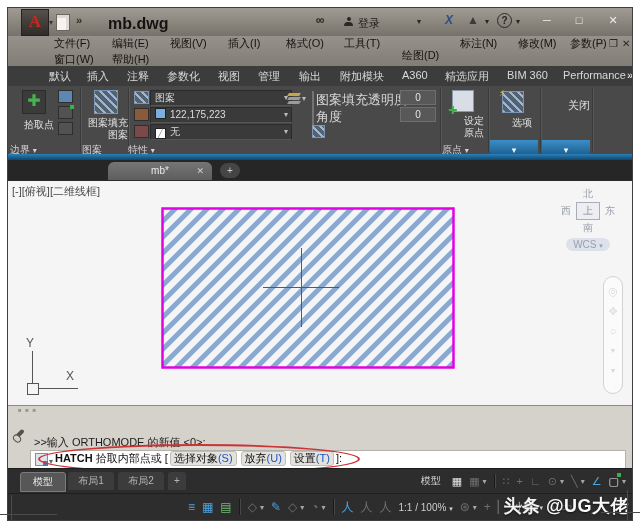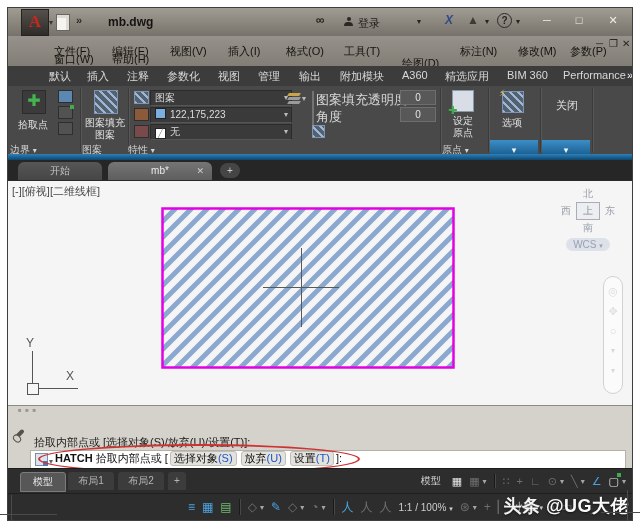--- a/index.html
+++ b/index.html
@@ -10,46 +10,46 @@
   
   .titlebar{position:absolute;left:0;top:0;width:100%;height:28px;
     background:linear-gradient(#a09b93,#8a857c 55%,#76716a);border-bottom:1px solid #5e5a54;}
   .logo{position:absolute;left:13px;top:1px;width:26px;height:25px;background:linear-gradient(#55504b,#2f2c29);
     border:1px solid #24211f;color:#c8271e;font-weight:bold;font-size:17px;text-align:center;line-height:24px;
     font-family:"Liberation Serif","DejaVu Serif",serif;}
   .logo-drop{position:absolute;left:41px;top:10px;font-size:8px;color:#3a3733;}
   .docicon{position:absolute;left:48px;top:6px;width:12px;height:15px;background:#f5f4f0;border:1px solid #6b665f;
     box-shadow:inset -3px 3px 0 #dddbd4;}
   .qa-more{position:absolute;left:68px;top:6px;color:#2e2b28;font-size:11px;font-weight:bold;}
-  .doctitle{position:absolute;left:100px;top:7px;color:#141311;font-size:12px;font-weight:bold;}
+  .doctitle{position:absolute;left:100px;top:7px;color:#141311;font-size:16px;font-weight:bold;}
   .searchbox{position:absolute;left:152px;top:5px;width:146px;height:16px;background:#7b766d;
     border:1px solid #55514a;border-bottom-color:#9a958c;}
   .searchbox input{width:100%;height:100%;background:transparent;border:none;outline:none;
     font-style:italic;font-size:10px;color:#39362f;padding:0 4px;box-sizing:border-box;
     font-family:"Liberation Sans","DejaVu Sans",sans-serif;}
   .tb-ic{position:absolute;top:5px;color:#262420;font-size:12px;}
   .tb-label{position:absolute;top:8px;color:#1d1b18;font-size:11px;}
   .person{position:absolute;width:9px;height:9px;}
   .person:before{content:"";position:absolute;left:2.5px;top:0;width:4px;height:4px;border-radius:50%;background:#2a2824;}
   .person:after{content:"";position:absolute;left:0;top:4.5px;width:9px;height:4.5px;border-radius:4px 4px 0 0;background:#2a2824;}
   .winbtn{position:absolute;top:6px;color:#efedea;font-size:11px;width:22px;text-align:center;}
   
   .menubar{position:absolute;left:0;top:28px;width:100%;height:30px;
     background:linear-gradient(#96918a,#827d75);border-bottom:1px solid #4e4b45;}
-  .menu-item{position:absolute;top:8px;height:14px;color:#15140f;font-size:11px;white-space:nowrap;}
+  .menu-item{position:absolute;top:0;height:14px;color:#15140f;font-size:11px;white-space:nowrap;}
   .menu-item.r2{top:16px;}
   .mwin{position:absolute;top:2px;color:#2a2824;font-size:10px;}
   
   .ribbontabs{position:absolute;left:0;top:58px;width:100%;height:20px;background:#3c3c3c;border-bottom:1px solid #333;}
   .rtab{position:absolute;top:3px;color:#d9d9d9;font-size:11px;white-space:nowrap;padding-left:33px;}
   
   .ribbon{position:absolute;left:0;top:78px;width:100%;height:74px;background:#494949;}
   .psep{position:absolute;top:2px;width:1px;height:64px;background:#3a3a3a;border-right:1px solid #585858;}
   .rlabel{position:absolute;top:57px;font-size:10px;color:#d3d3d3;text-align:left;white-space:nowrap;}
-  .bigbtn-label{position:absolute;font-size:10px;color:#e2e2e2;text-align:center;white-space:nowrap;}
+  .bigbtn-label{position:absolute;font-size:10px;color:#e2e2e2;text-align:right;white-space:nowrap;}
   .pickicon{position:absolute;left:14px;top:4px;width:22px;height:22px;background:#3b3b3b;border:1px solid #2c2c2c;
     color:#46b44e;font-size:16px;font-weight:bold;text-align:center;line-height:20px;}
   .mini{position:absolute;width:13px;height:11px;border:1px solid #2e2e2e;}
   .hatchsq{background:repeating-linear-gradient(45deg,#9db6d6 0 2px,#54626f 2px 6px);border:1px solid #7d94b5;}
   .ddfield{position:absolute;height:14px;background:#3a3a3a;border:1px solid #2b2b2b;border-bottom-color:#555;
     color:#dcdcdc;font-size:10px;line-height:14px;padding:0 4px;}
   .ddfield .caret{position:absolute;right:3px;top:0;color:#bbb;font-size:8px;}
   .swatch{display:inline-block;width:9px;height:9px;vertical-align:-1px;margin-right:4px;border:1px solid #222;}
   .vlabel{position:absolute;font-size:13px;color:#d8d8d8;white-space:nowrap;border-left:2px solid #737373;padding-left:2px;}
   .vbox{position:absolute;width:34px;height:13px;background:#585858;border:1px solid #6e6e6e;
@@ -234,21 +234,20 @@
     <div class="bluecell" style="left:482px;width:48px;">▾</div>
     <div class="psep" style="left:532px;"></div>
 
     <div class="bigbtn-label" style="left:536px;top:12px;width:46px;font-size:11px;">关闭</div>
     <div class="bluecell" style="left:534px;width:48px;">▾</div>
     <div class="psep" style="left:584px;"></div>
     <div class="bluestrip"></div>
   </div>
 
   <div class="filetabs">
-    <div class="ftab" style="left:10px;width:84px;background:linear-gradient(#565656,#464646);">开始</div>
     <div class="ftab" style="left:100px;width:104px;background:linear-gradient(#757575,#5e5e5e);color:#ececec;">
       <span>mb*</span>
       <span style="position:absolute;right:8px;top:0;font-size:9px;color:#cfcfcf;">✕</span>
     </div>
     <div class="ftab" style="left:212px;width:20px;background:#454545;border-radius:9px;height:15px;line-height:15px;top:3px;color:#cfcfcf;">+</div>
   </div>
 
   <div class="canvas">
     <div class="vplabel">[-][俯视][二维线框]</div>
 
@@ -291,21 +290,20 @@
       <div style="font-size:8px;">▾</div>
       <div style="font-size:8px;">▾</div>
     </div>
   </div>
 
   <div class="cmdwin">
     <div class="cmd-grip">■ ■ ■</div>
     <div class="cmd-x"></div>
     <div class="wrench"></div>
     <div class="cmd-hist">
-      <div>拾取内部点或 [选择对象(S)/放弃(U)/设置(T)]:</div>
       <div>&gt;&gt;输入 ORTHOMODE 的新值 &lt;0&gt;:</div>
       <div>正在恢复执行 HATCH 命令。</div>
     </div>
     <div class="cmd-active">
       <span class="cmd-boxicon"></span>
       <span class="cmd-caret">▾</span>
       <span class="cmdname">HATCH</span>
       <span> <span>拾取内部点或 [</span></span><span class="pill"><span>选择对象</span><span class="key">(S)</span></span><span class="pill"><span>放弃</span><span class="key">(U)</span></span><span class="pill"><span>设置</span><span class="key">(T)</span></span><span>]:</span>
     </div>
     <div class="redoval"></div>

